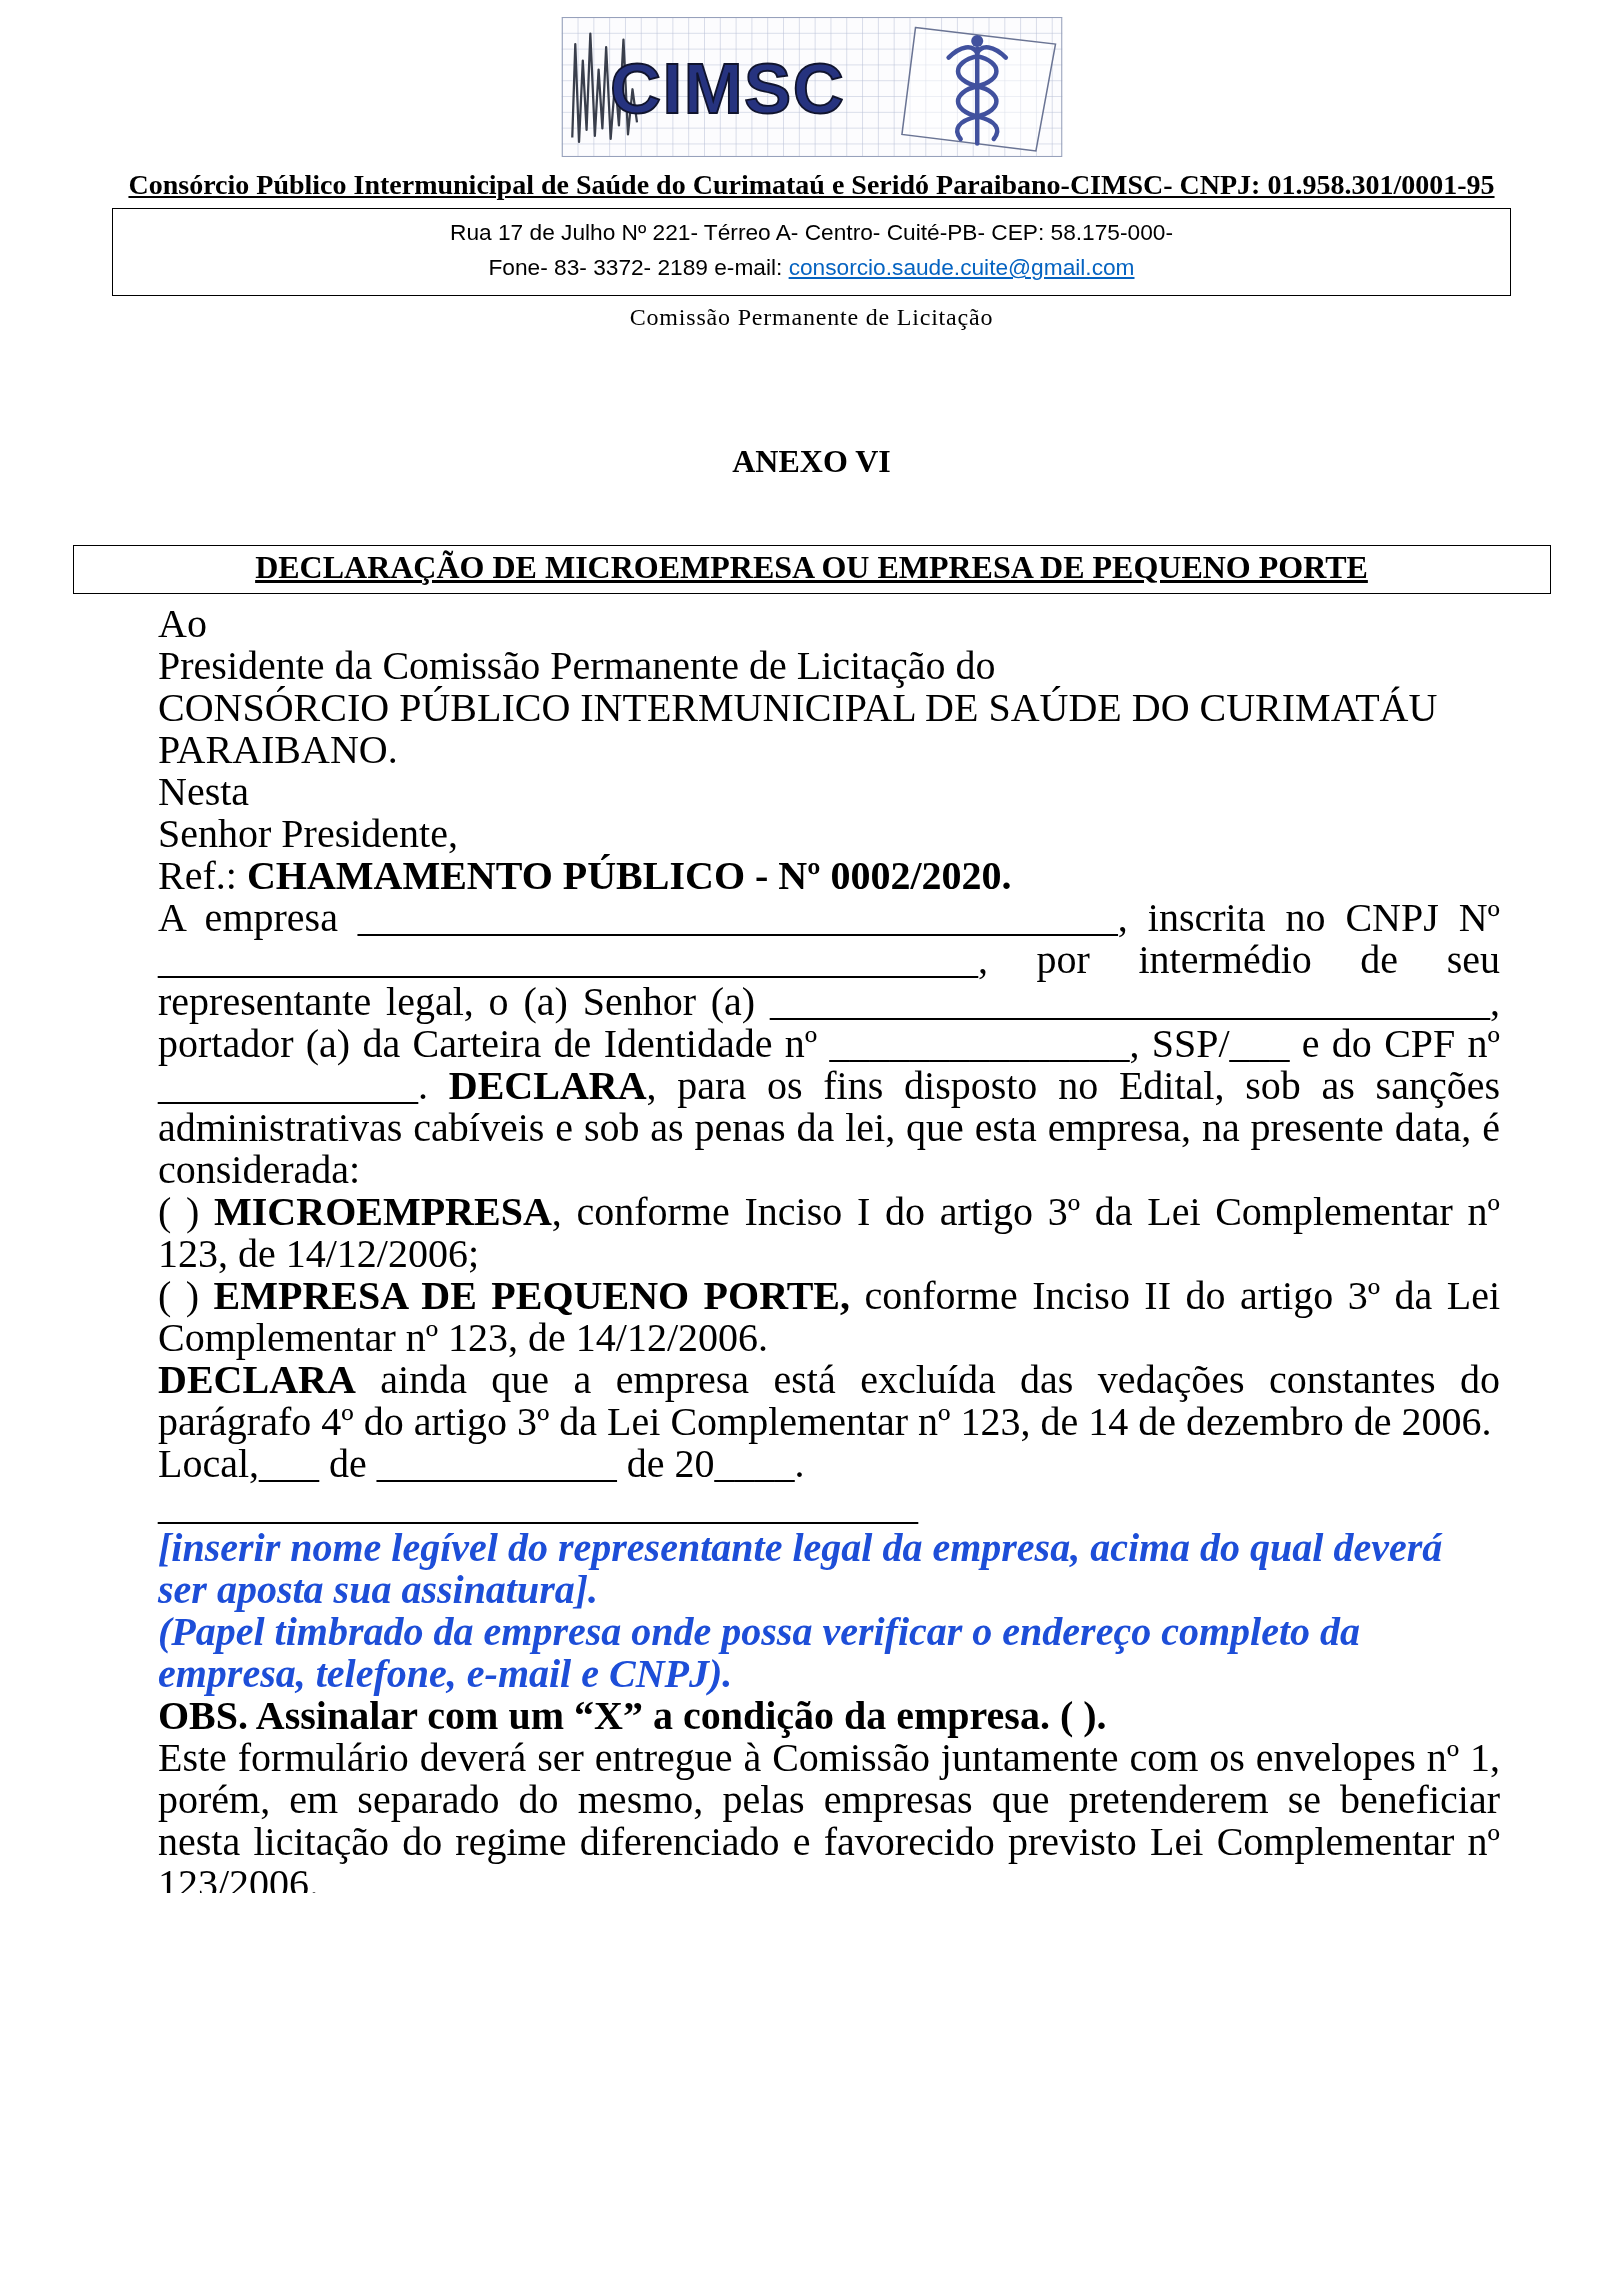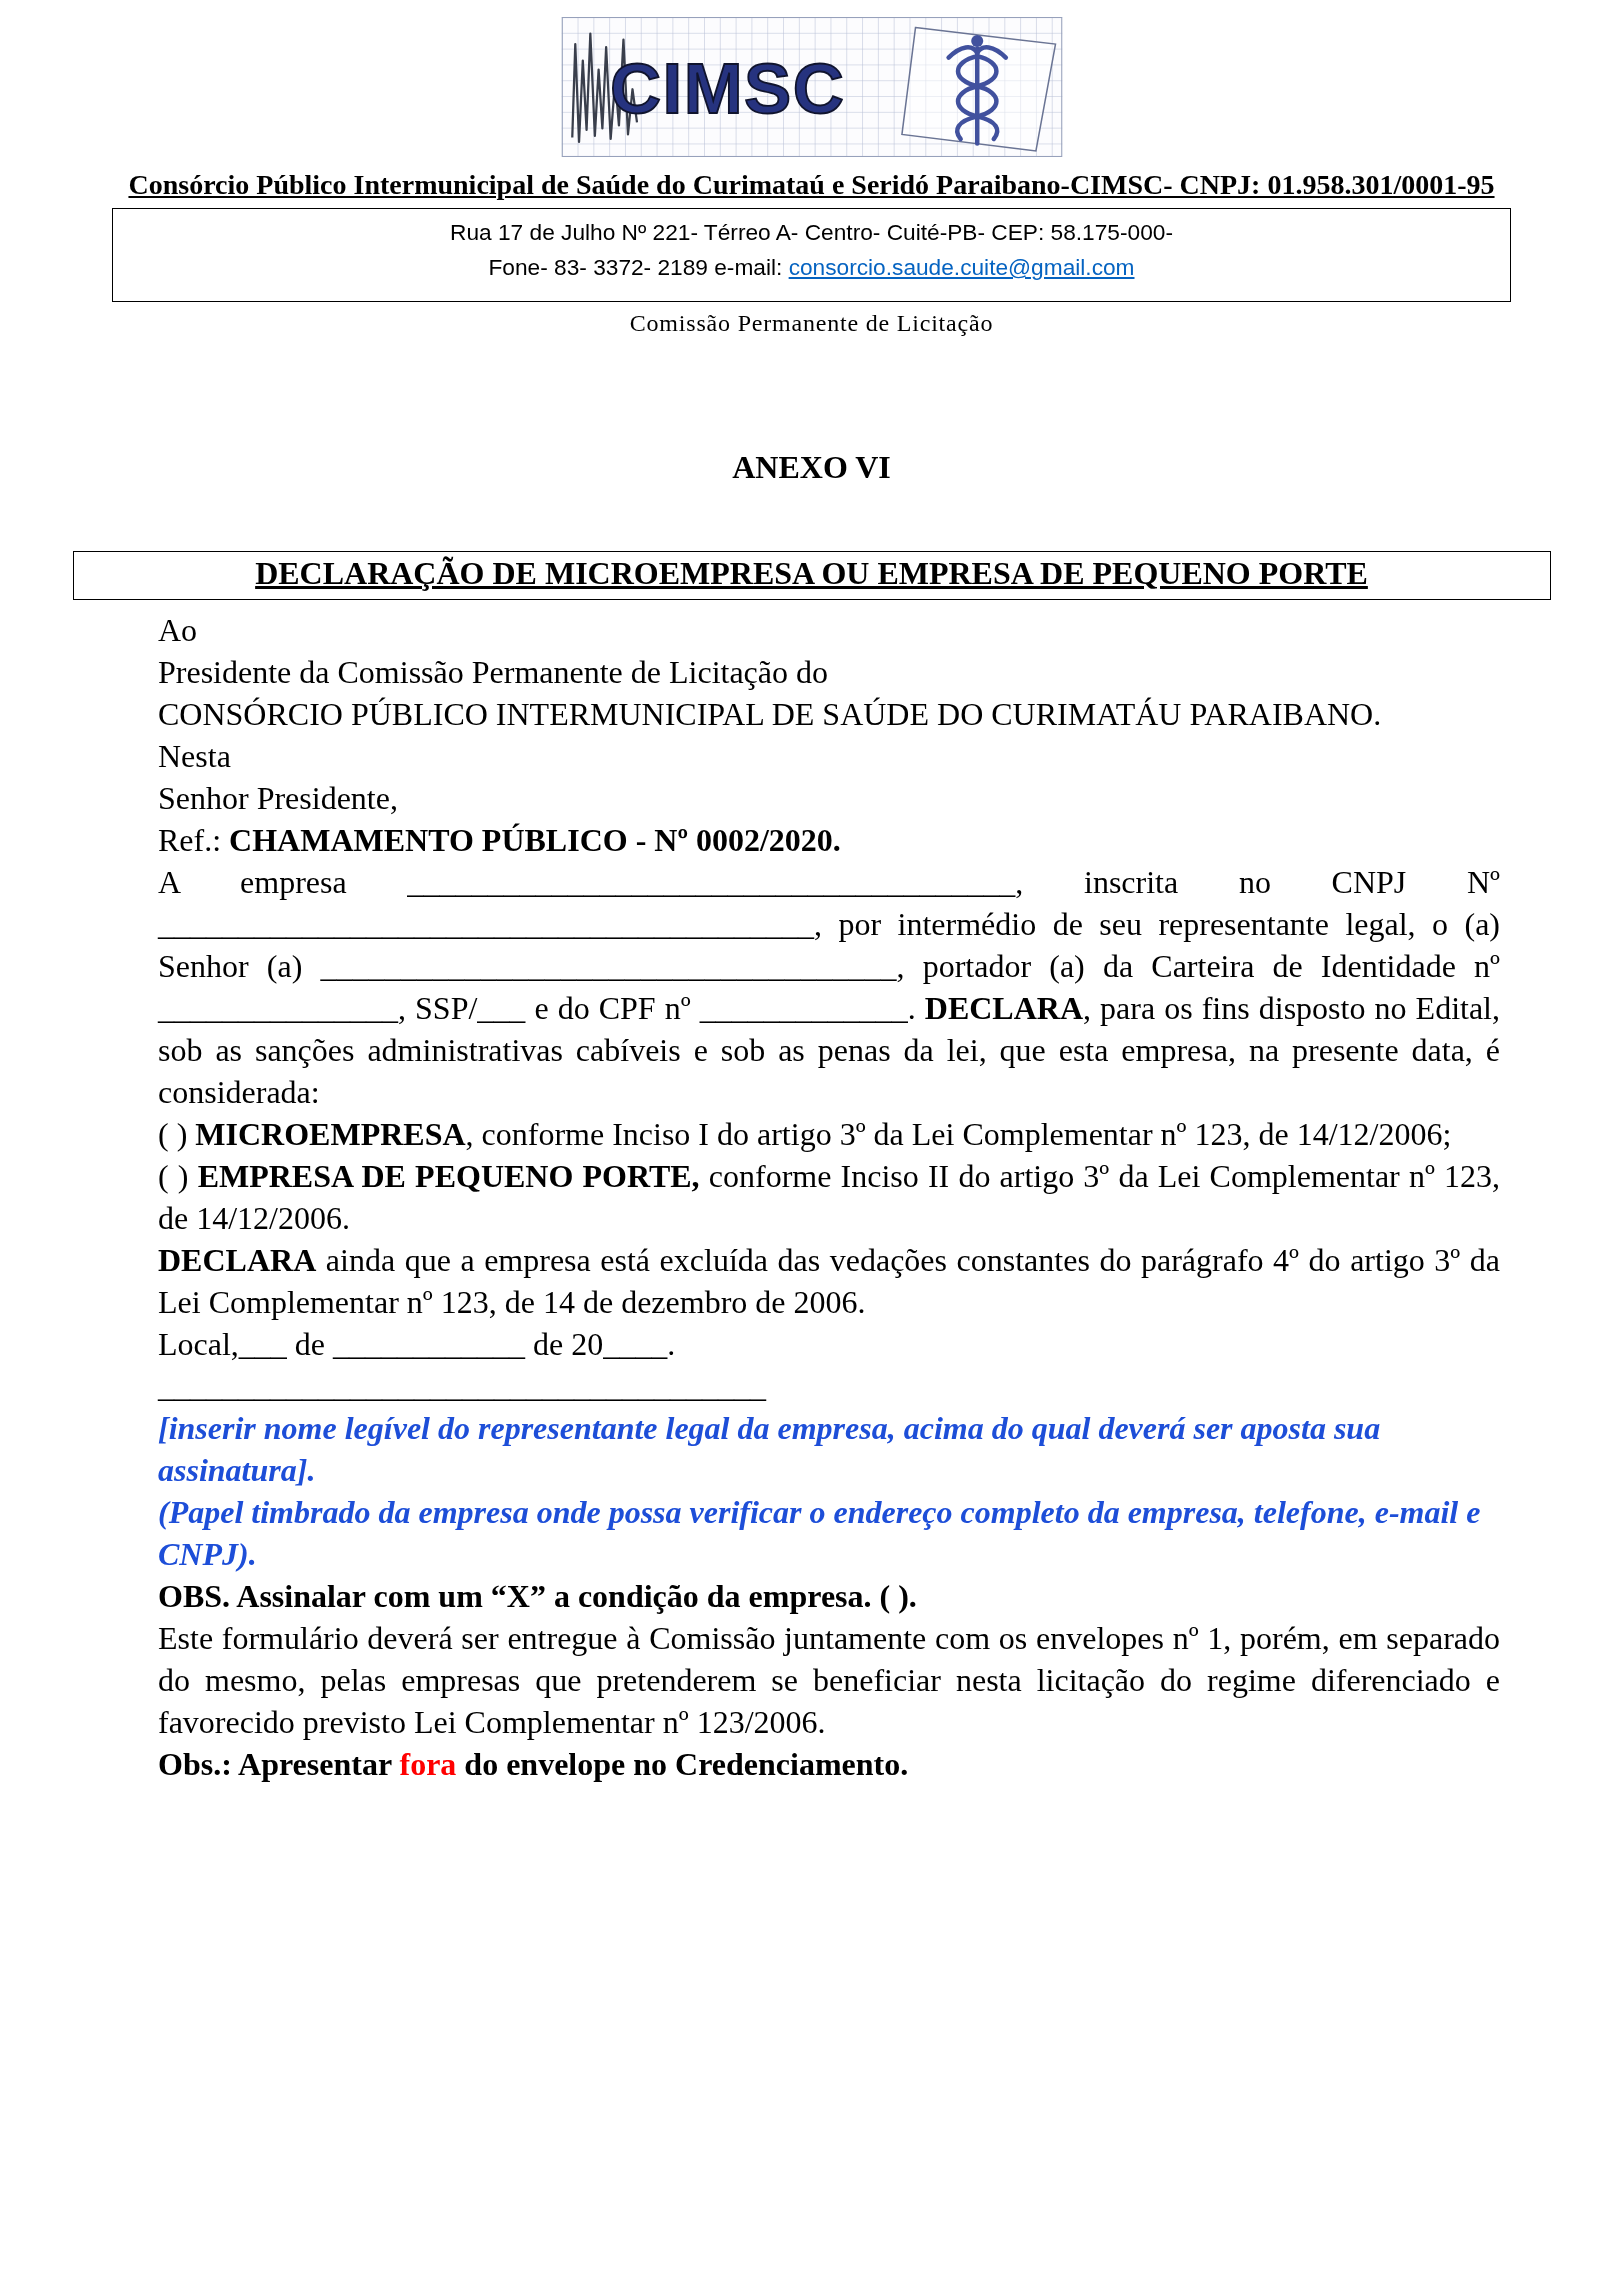--- a/index.html
+++ b/index.html
@@ -11,36 +11,36 @@
   }
   
   .logo-wrap { width:502px; height:140px; margin:16.6px auto 0; }
   .org-line {
     text-align:center; font-weight:700; text-decoration:underline;
     font-size:28px; line-height:35px; margin-top:10.6px; white-space:nowrap;
   }
   .address-box {
     width:1399px; margin:6px auto 0; border:1.5px solid #000;
     font-family:"Liberation Sans","DejaVu Sans",sans-serif;
-    font-size:22.7px; line-height:35px; text-align:center; padding:6px 0 16px;
+    font-size:22.7px; line-height:35px; text-align:center; padding:6px 0 10px;
   }
   .email { color:#0563C1; text-decoration:underline; cursor:pointer; }
   .committee {
     text-align:center; font-weight:400; font-size:24px;
     letter-spacing:0.8px; margin-top:7.6px;
   }
   
   .annex-title { text-align:center; font-weight:700; font-size:32px; margin-top:112px; }
   .title-box {
     width:1478px; margin:65px auto 0; border:1.5px solid #000;
     text-align:center; padding:3px 0 7.6px;
   }
   .title-box .t { font-weight:700; font-size:32px; text-decoration:underline; }
   
-  .content { width:1342px; margin:9px 0 0 158px; font-size:32px; line-height:42px; }
+  .content { width:1342px; margin:9px 0 0 158px; font-size:40px; line-height:42px; }
   .content p { margin:0; }
   .justify { text-align:justify; }
   .b   { font-weight:700; }
   .red { color:#FF0000; }
   .redNote { color:#1d4ed8; font-weight:700; font-style:italic; }
   .gap-nesta   { margin-top:42px; }
   .gap-main    { margin-top:85px; }
   .gap-options { margin-top:44px; }
   .gap-declara { margin-top:72px; }
   .gap-local   { margin-top:72px; }

